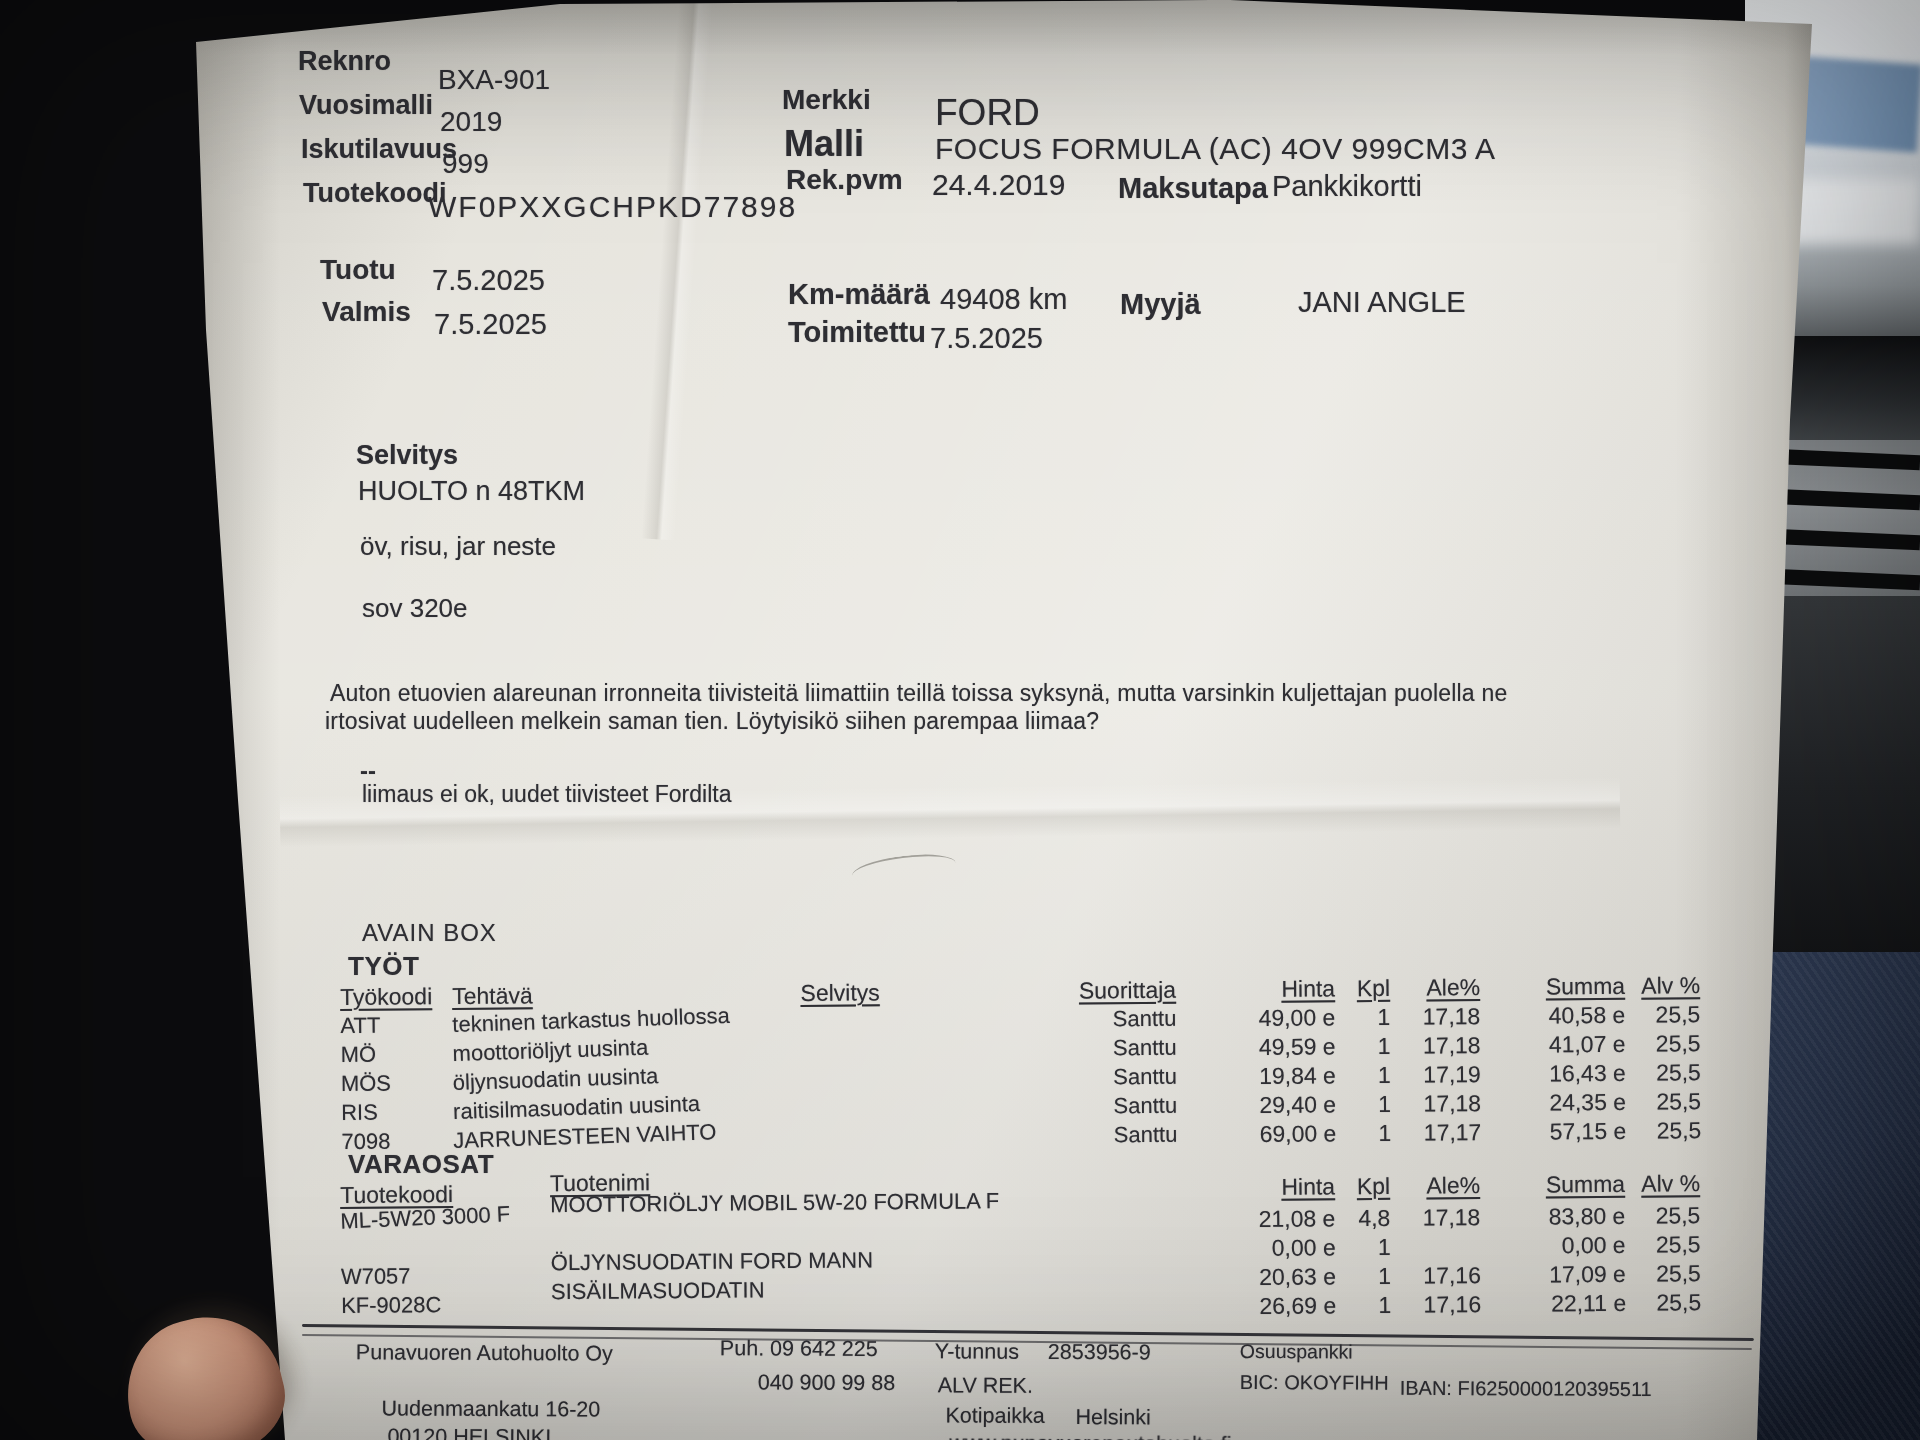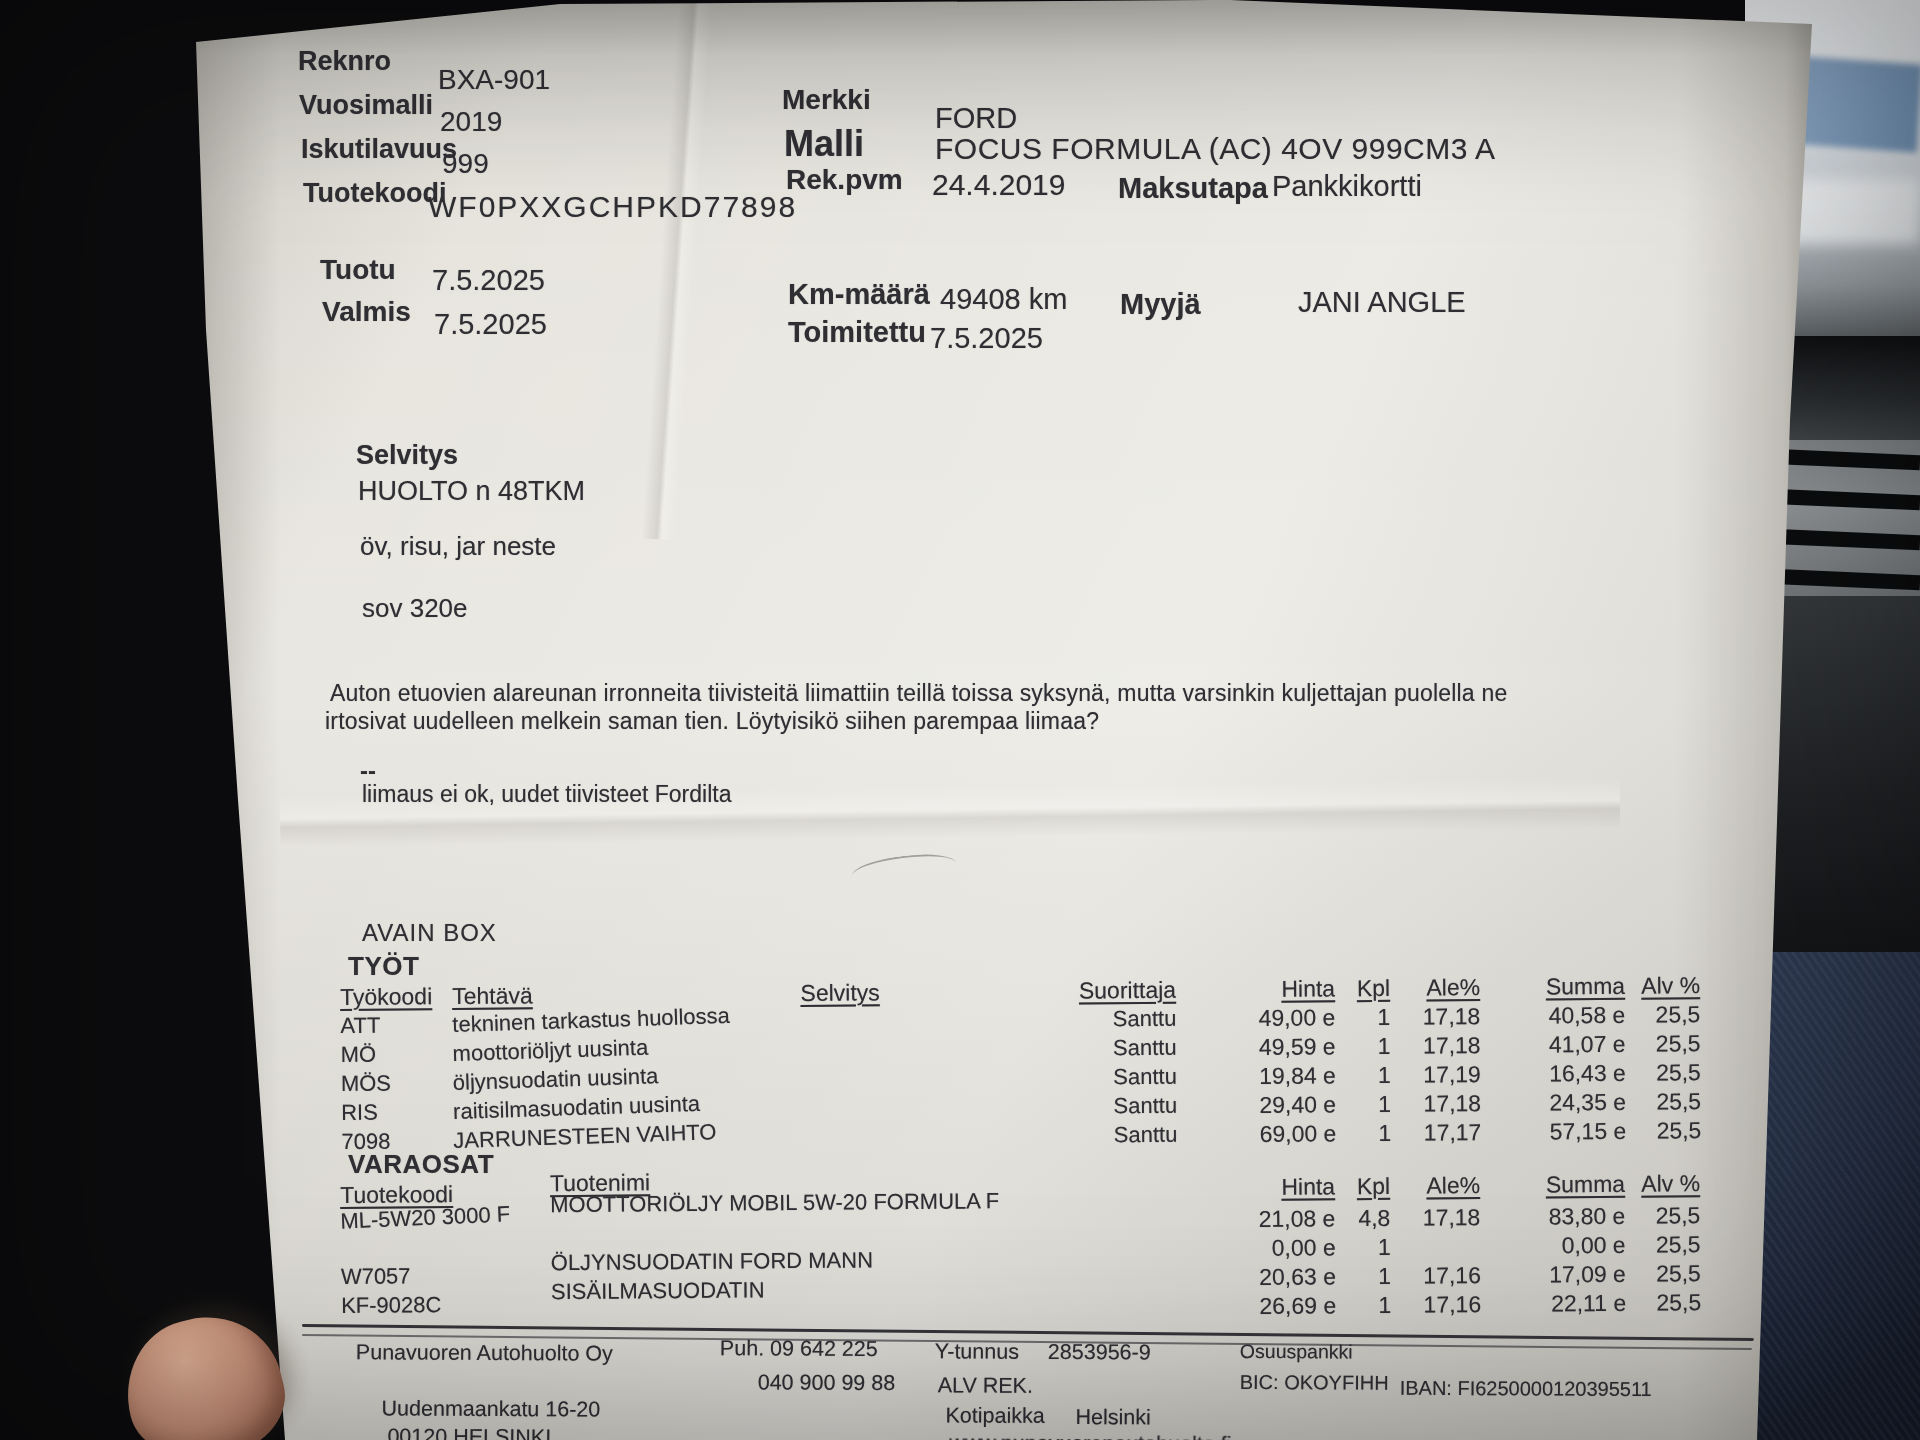--- a/index.html
+++ b/index.html
@@ -117,21 +117,21 @@
     <span class="t b" style="left:298px;top:46px;font-size:27px">Reknro</span>
     <span class="t" style="left:438px;top:64px;font-size:28px">BXA-901</span>
     <span class="t b" style="left:299px;top:90px;font-size:27px">Vuosimalli</span>
     <span class="t" style="left:440px;top:106px;font-size:28px">2019</span>
     <span class="t b" style="left:301px;top:134px;font-size:27px">Iskutilavuus</span>
     <span class="t" style="left:442px;top:148px;font-size:28px">999</span>
     <span class="t b" style="left:303px;top:178px;font-size:27px">Tuotekoodi</span>
     <span class="t" style="left:428px;top:190px;font-size:30px;letter-spacing:2px">WF0PXXGCHPKD77898</span>
 
     <span class="t b" style="left:782px;top:84px;font-size:28px">Merkki</span>
-    <span class="t" style="left:935px;top:102px;font-size:29px">FORD</span>
+    <span class="t" style="left:935px;top:92px;font-size:37px">FORD</span>
     <span class="t b" style="left:784px;top:124px;font-size:36px">Malli</span>
     <span class="t" style="left:935px;top:132px;font-size:30px;letter-spacing:0.5px">FOCUS FORMULA (AC) 4OV 999CM3 A</span>
     <span class="t b" style="left:786px;top:164px;font-size:28px">Rek.pvm</span>
     <span class="t" style="left:932px;top:168px;font-size:30px">24.4.2019</span>
     <span class="t b" style="left:1118px;top:172px;font-size:29px">Maksutapa</span>
     <span class="t" style="left:1272px;top:170px;font-size:29px">Pankkikortti</span>
 
     <span class="t b" style="left:320px;top:254px;font-size:28px">Tuotu</span>
     <span class="t" style="left:432px;top:264px;font-size:29px">7.5.2025</span>
     <span class="t b" style="left:322px;top:296px;font-size:28px">Valmis</span>

